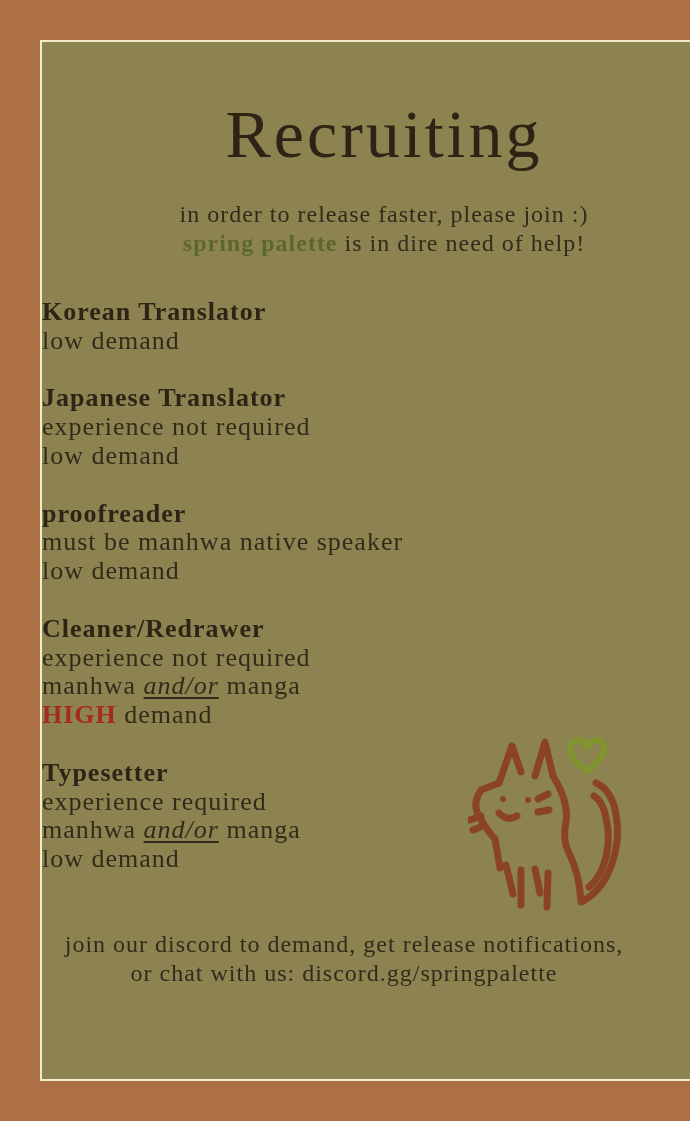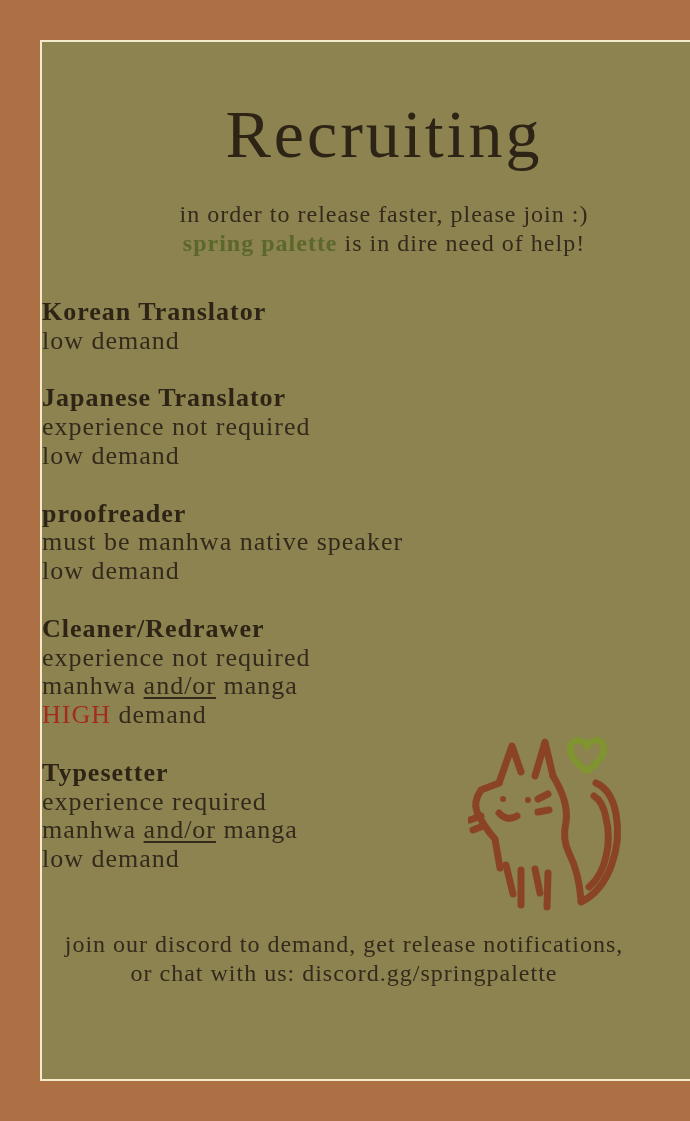--- a/index.html
+++ b/index.html
@@ -37,22 +37,22 @@
     position:absolute;top:158px;left:0;width:100%;
     text-align:center;font-size:24px;line-height:28.8px;letter-spacing:1px;
   }
   .intro .hl{font-weight:700;color:var(--c-accent_green);}
   .roles{
     position:absolute;top:256px;left:0;width:100%;
     text-align:left;font-size:26px;line-height:28.8px;letter-spacing:1px;
   }
   .role{margin:0 0 28.8px 0;}
   .role-name{font-weight:700;color:#2d2416;letter-spacing:1px;}
-  .andor{text-decoration:underline;text-underline-offset:3px;}
-  .high{font-weight:400;color:var(--c-accent_red);}
+  .andor{font-style:italic;text-decoration:underline;text-underline-offset:3px;}
+  .high{font-weight:700;color:var(--c-accent_red);}
   .footer{
     position:absolute;top:888px;left:-20px;width:644px;
     text-align:center;font-size:24px;line-height:28.8px;letter-spacing:1px;
   }
   .cat-svg{
     position:absolute;left:468px;top:726px;width:178px;height:188px;
   }
   .cat-svg path{fill:none;stroke-linecap:round;stroke-linejoin:round;}
   .cat-svg .cat{stroke:var(--c-cat_stroke);stroke-width:7;}
   .cat-svg .cat-dot{fill:var(--c-cat_stroke);stroke:none;}

